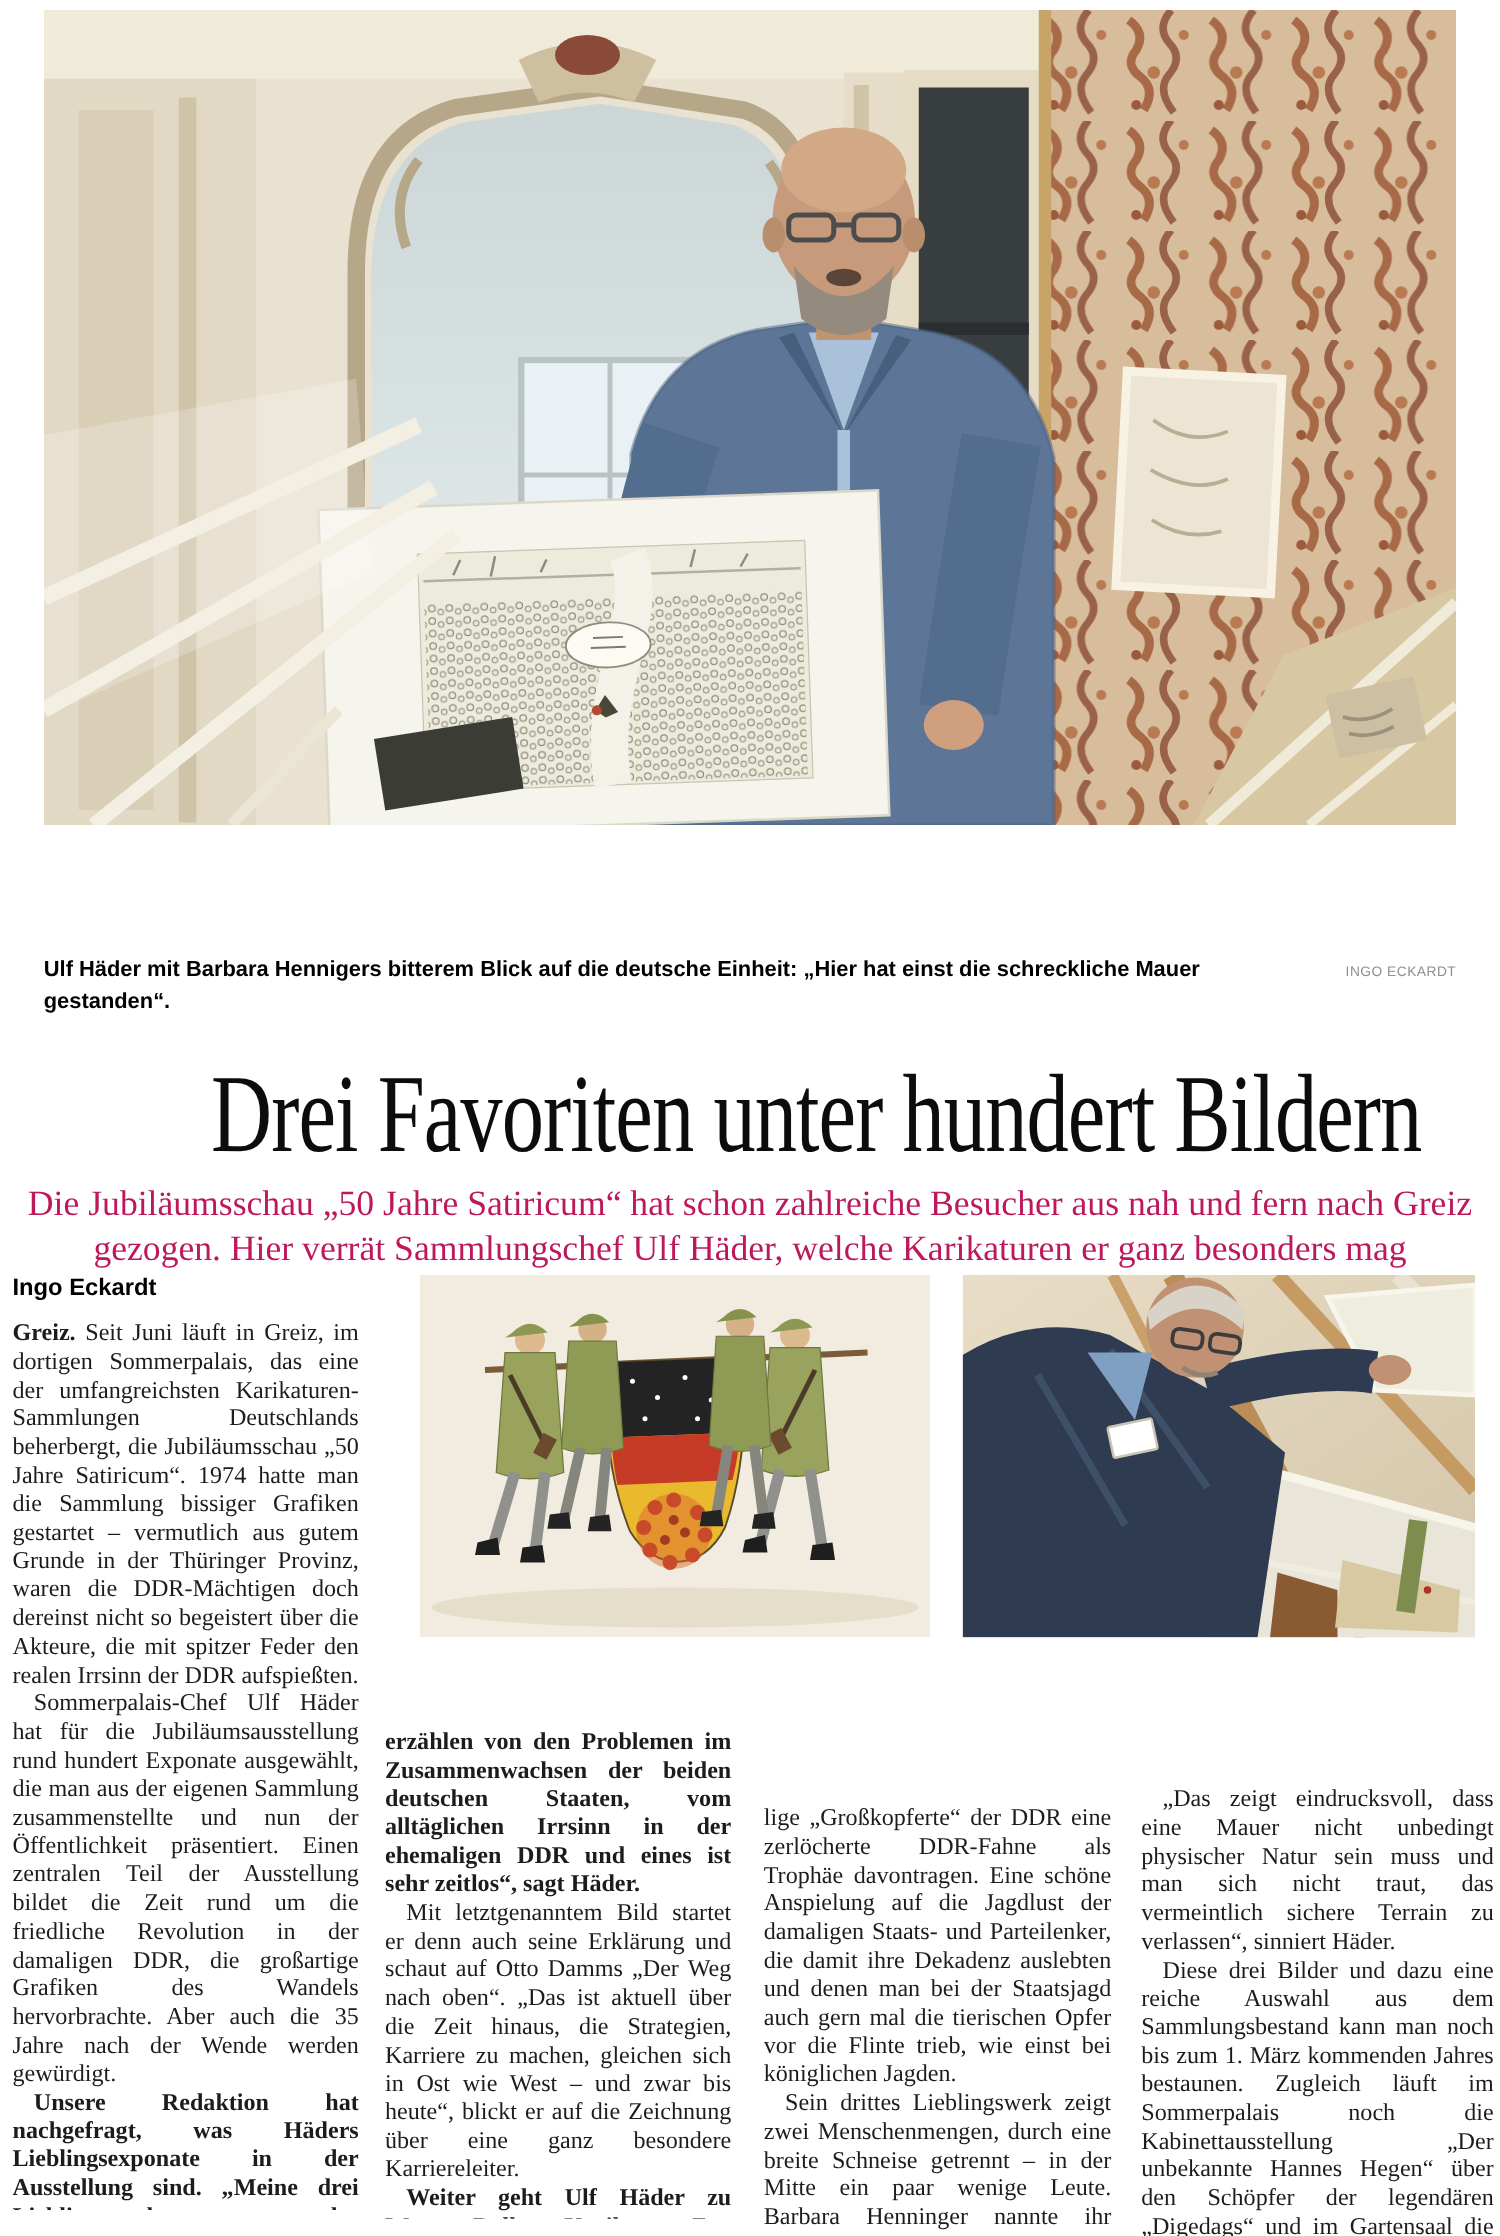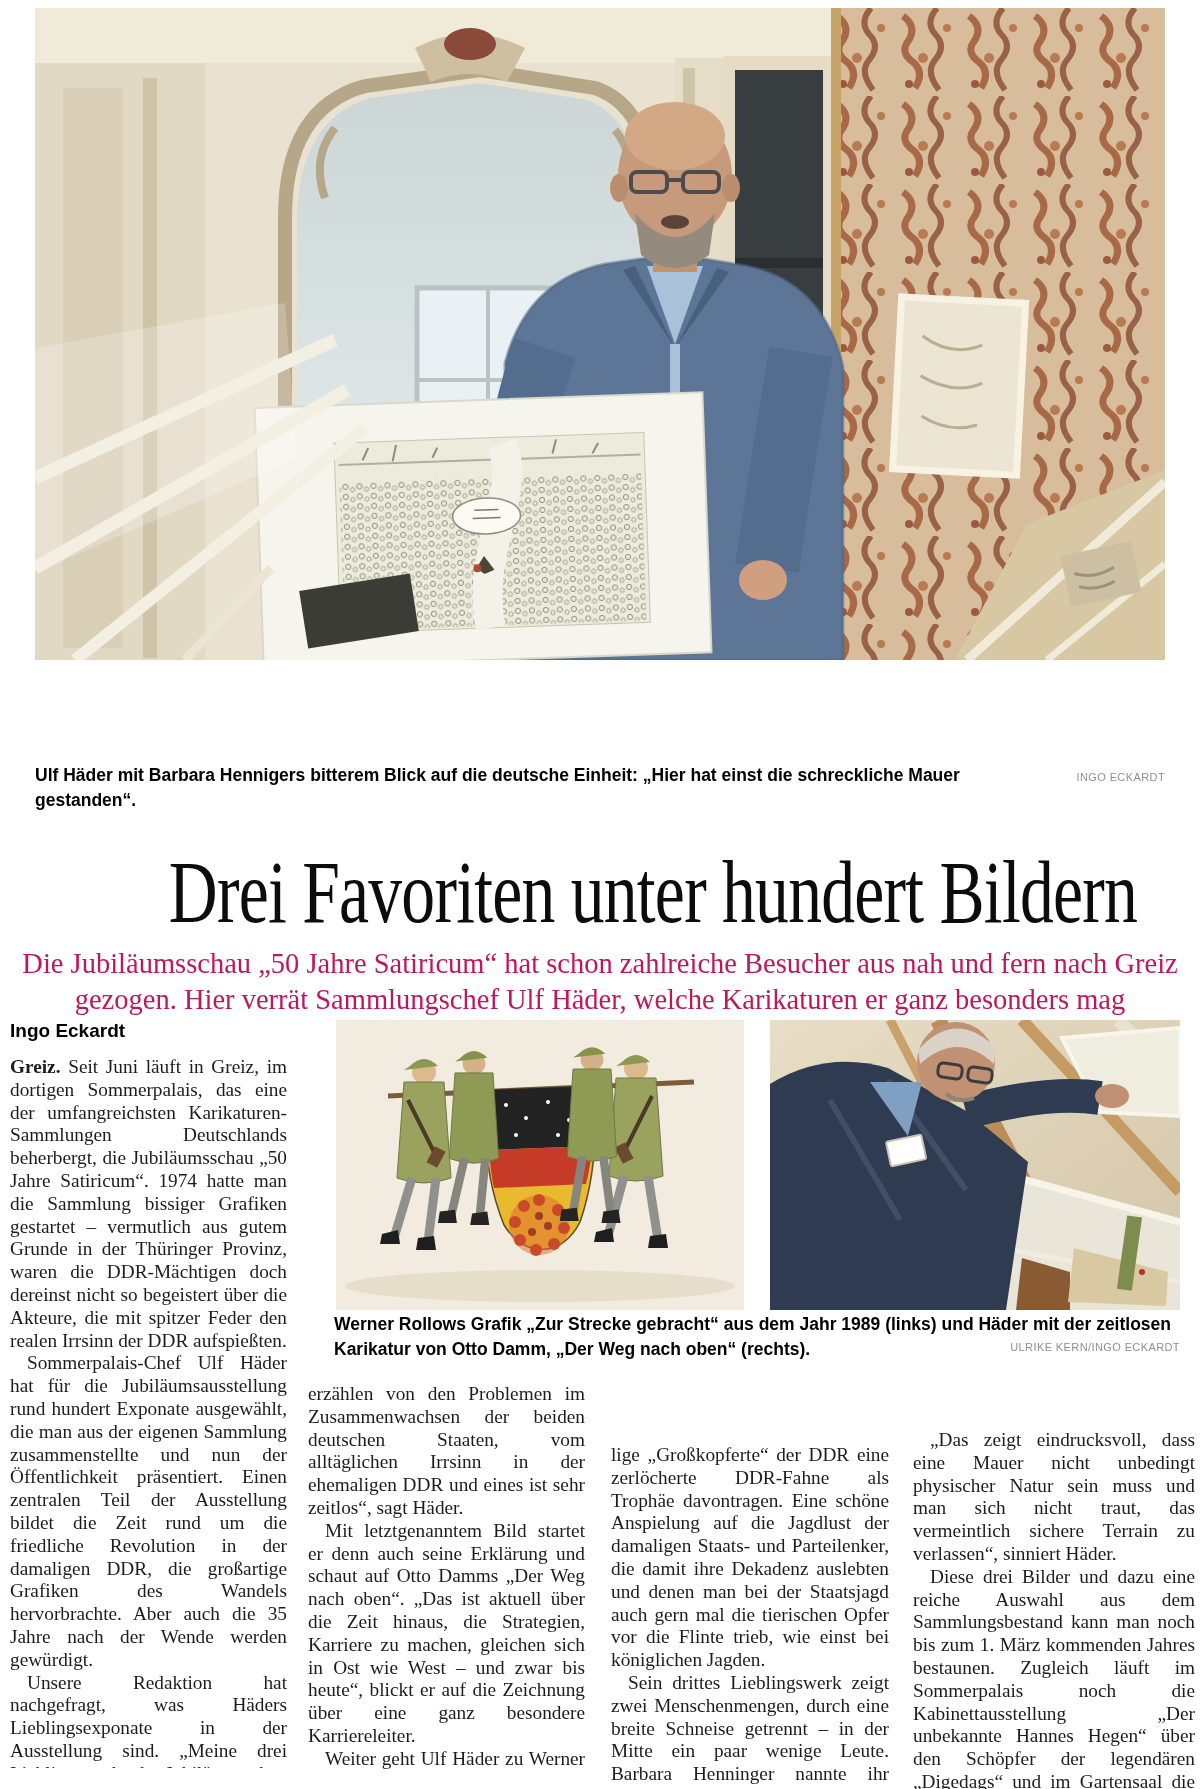--- a/index.html
+++ b/index.html
@@ -26,21 +26,21 @@
   .subhead{position:absolute;left:18px;top:946px;width:1164px;text-align:center;
         font-size:28.5px;line-height:36px;color:#be185d;}
   .byline{position:absolute;left:10px;top:1020px;font-family:"Liberation Sans",sans-serif;
         font-weight:bold;font-size:19px;color:#000;}
 
   
   .col{position:absolute;width:277px;font-size:19.3px;line-height:22.8px;
        text-align:justify;hyphens:auto;-webkit-hyphens:auto;overflow:hidden;}
   .col p{margin:0;}
   .col p.ind{text-indent:17px;}
-  .col p.cont{text-align-last:justify;}
+  .col p.cont{text-align-last:justify;font-weight:bold;}
   #col1{left:10px;top:1056px;height:712px;}
   #col2{left:308px;top:1383px;height:392px;}
   #col3{left:611px;top:1444px;height:392px;width:278px;}
   #col4{left:913px;top:1383px;height:392px;width:282px;margin-top:46px;}
   .lead{font-weight:bold;}
 </style>
 </head>
 <body>
 
 <div class="page">
@@ -293,24 +293,20 @@
         <g stroke="#3c3c3c" stroke-width="3" fill="none">
           <rect x="168" y="44" width="24" height="14" rx="5" transform="rotate(8 180 51)"></rect>
           <rect x="198" y="48" width="24" height="14" rx="5" transform="rotate(8 210 55)"></rect>
         </g>
         <path d="M176,74 q14,10 28,4" stroke="#8f8376" stroke-width="4" fill="none"></path>
         <rect x="118" y="118" width="36" height="25" rx="2" fill="#ffffff" stroke="#c9c4b4" stroke-width="2" transform="rotate(-12 136 130)"></rect>
       </g>
     </svg>
   </div>
 
-  <div class="cap2-wrap" style="left:334px;top:1312px;width:846px;">
-    <span class="cap-text" style="width:100%;">Werner Rollows Grafik „Zur Strecke gebracht“ aus dem Jahr 1989 (links) und Häder mit der zeitlosen Karikatur von Otto Damm, „Der Weg nach oben“ (rechts).</span>
-    <span class="credit">ULRIKE KERN/INGO ECKARDT</span>
-  </div>
 
   <div class="col" id="col2">
     <p class="cont" style="text-align-last:auto;">erzählen von den Problemen im Zusammenwachsen der beiden deutschen Staaten, vom alltäglichen Irrsinn in der ehemaligen DDR und eines ist sehr zeitlos“, sagt Häder.</p>
     <p class="ind">Mit letztgenanntem Bild startet er denn auch seine Erklärung und schaut auf Otto Damms „Der Weg nach oben“. „Das ist aktuell über die Zeit hinaus, die Strategien, Karriere zu machen, gleichen sich in Ost wie West – und zwar bis heute“, blickt er auf die Zeichnung über eine ganz besondere Karriereleiter.</p>
     <p class="ind cont">Weiter geht Ulf Häder zu Werner Rollows Karikatur „Zur Strecke gebracht“, bei dem erkennbar ehema-</p>
   </div>
 
   <div class="col" id="col3">
     <p>lige „Großkopferte“ der DDR eine zerlöcherte DDR-Fahne als Trophäe davontragen. Eine schöne Anspielung auf die Jagdlust der damaligen Staats- und Parteilenker, die damit ihre Dekadenz auslebten und denen man bei der Staatsjagd auch gern mal die tierischen Opfer vor die Flinte trieb, wie einst bei königlichen Jagden.</p>
     <p class="ind">Sein drittes Lieblingswerk zeigt zwei Menschenmengen, durch eine breite Schneise getrennt – in der Mitte ein paar wenige Leute. Barbara Henninger nannte ihr Karikatur „Hier hat doch die schreckliche Mauer gestanden“.</p>

